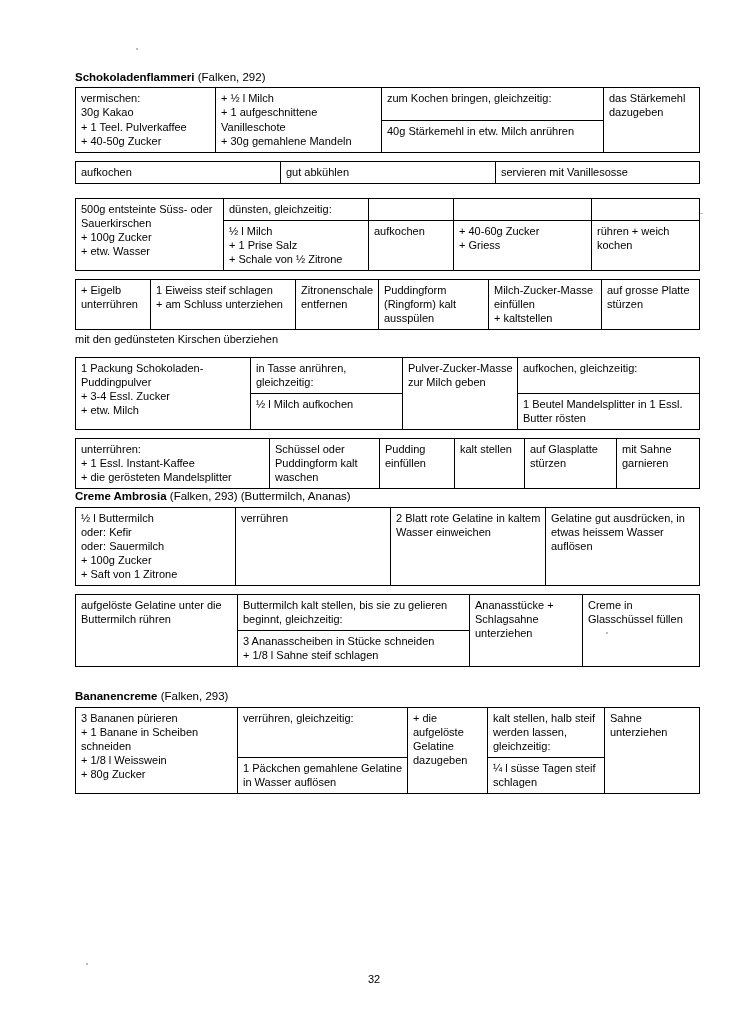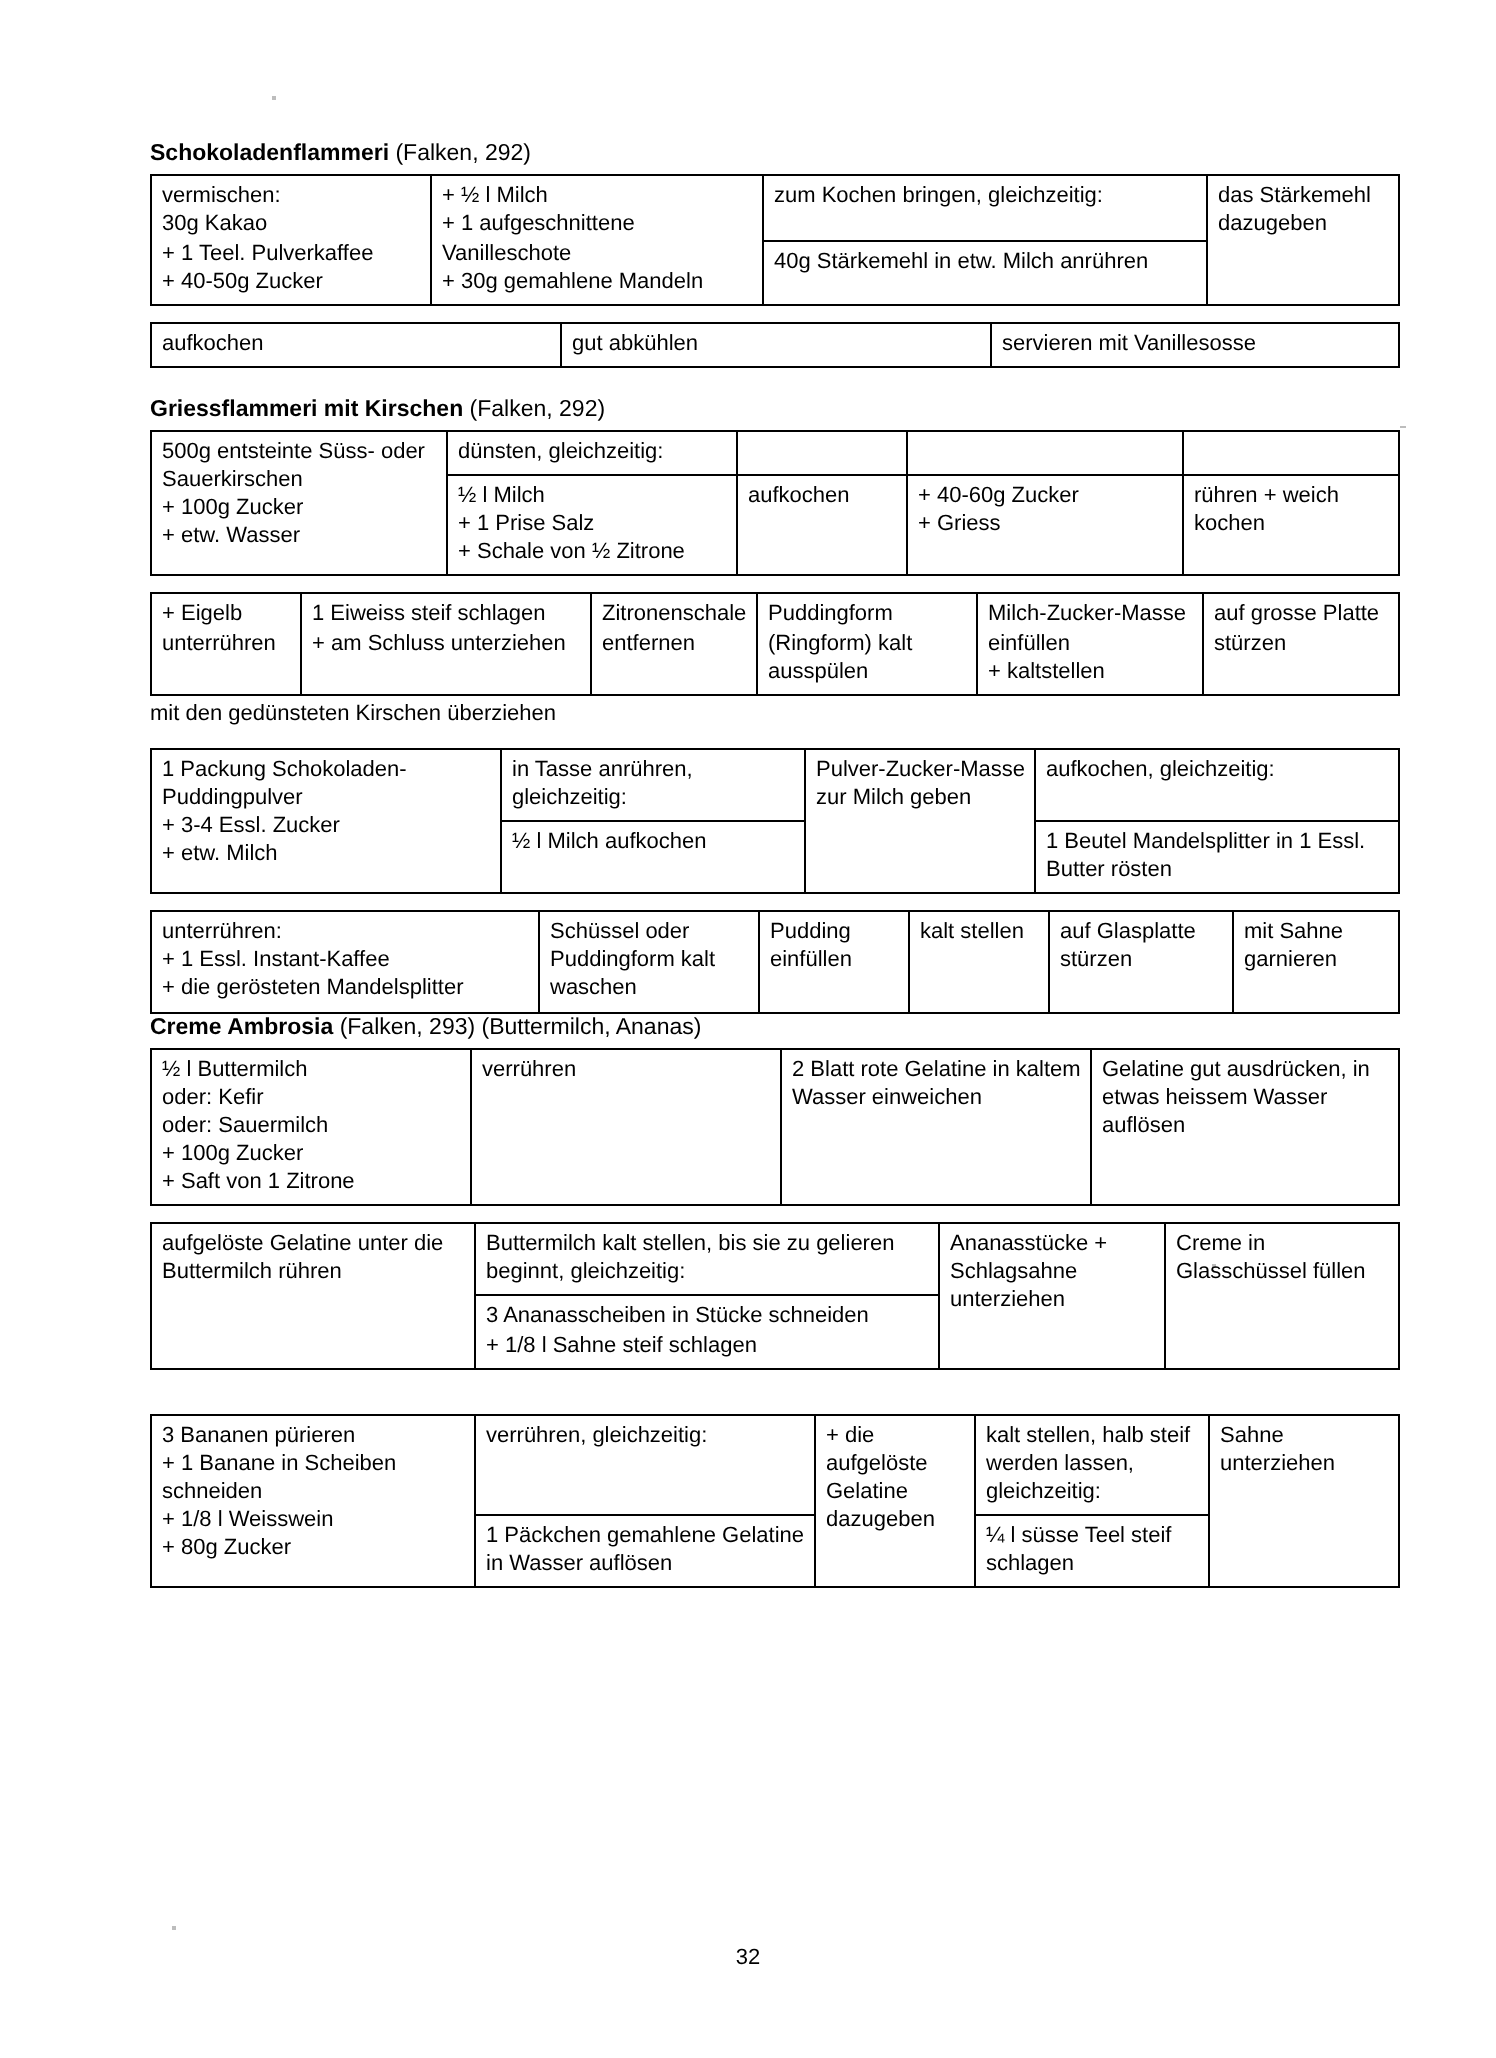--- a/index.html
+++ b/index.html
@@ -136,24 +136,20 @@
         <tr>
           <td>aufkochen</td>
           <td>gut abkühlen</td>
           <td>servieren mit Vanillesosse</td>
         </tr>
       </tbody>
     </table>
 
     <div class="spacer-14"></div>
 
-    <p class="recipe-title">
-      <span class="name">Griessflammeri mit Kirschen</span>
-      <span class="src">(Falken, 292)</span>
-    </p>
 
     <table class="grid">
       <colgroup>
           <col style="width:148px">
           <col style="width:145px">
           <col style="width:85px">
           <col style="width:138px">
           <col style="width:108px">
         </colgroup>
       <tbody>
@@ -304,20 +300,24 @@
 + 1/8 l Sahne steif schlagen</td>
         </tr>
       </tbody>
     </table>
 
     <div class="spacer-8"></div>
 
 
     <div class="spacer-14"></div>
 
+    <p class="recipe-title">
+      <span class="name">Bananencreme</span>
+      <span class="src">(Falken, 293)</span>
+    </p>
 
     <table class="grid">
       <colgroup>
           <col style="width:162px">
           <col style="width:170px">
           <col style="width:80px">
           <col style="width:117px">
           <col style="width:95px">
         </colgroup>
       <tbody>
@@ -326,21 +326,21 @@
 + 1 Banane in Scheiben schneiden
 + 1/8 l Weisswein
 + 80g Zucker</td>
           <td>verrühren, gleichzeitig:</td>
           <td rowspan="2" style="white-space:pre-line">+ die aufgelöste Gelatine dazugeben</td>
           <td style="white-space:pre-line">kalt stellen, halb steif werden lassen, gleichzeitig:</td>
           <td rowspan="2" style="white-space:pre-line">Sahne unterziehen</td>
         </tr>
         <tr>
           <td style="white-space:pre-line">1 Päckchen gemahlene Gelatine in Wasser auflösen</td>
-          <td style="white-space:pre-line">¼ l süsse Teel steif schlagen</td>
+          <td style="white-space:pre-line">¼ l süsse Tagen steif schlagen</td>
         </tr>
       </tbody>
     </table>
 
   </div>
 
   <div class="page-number">32</div>
 </div>
 
 </body></html>

